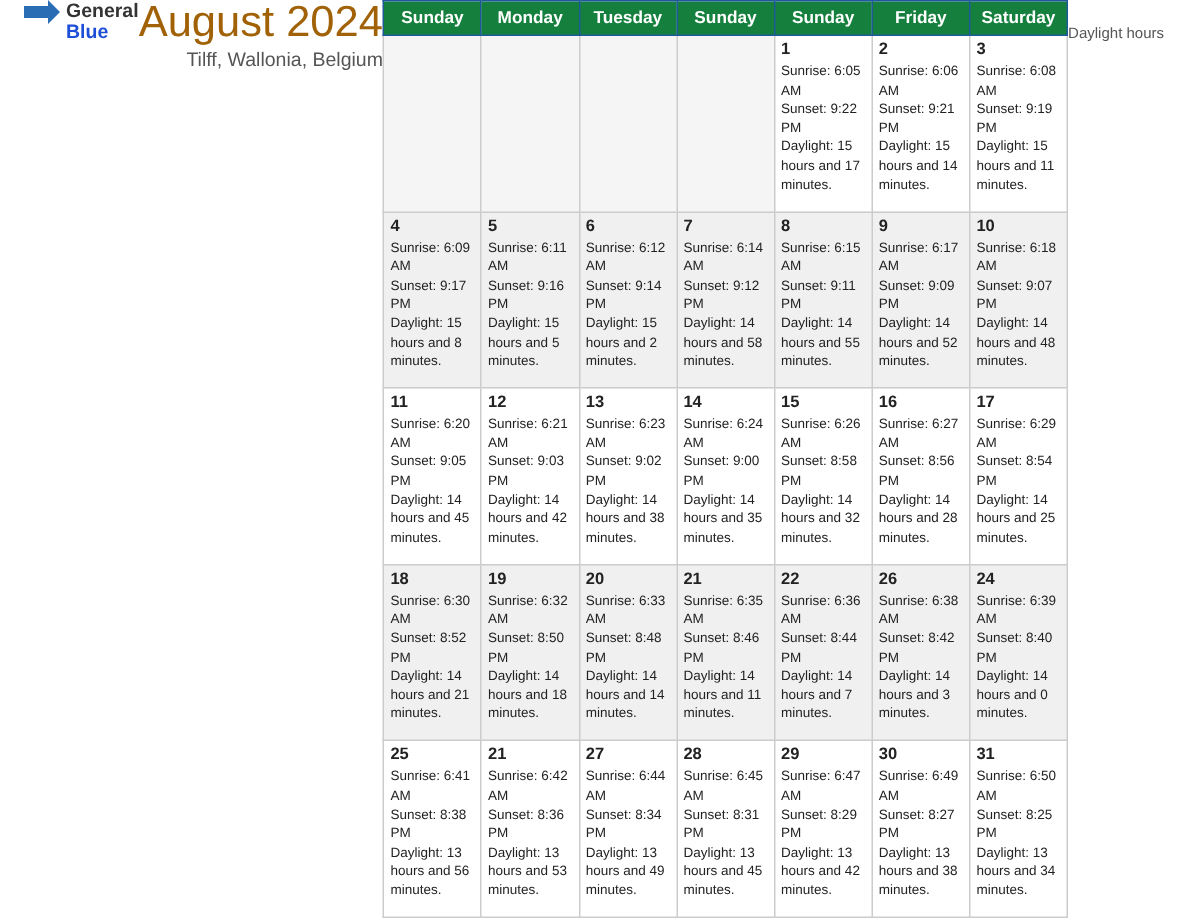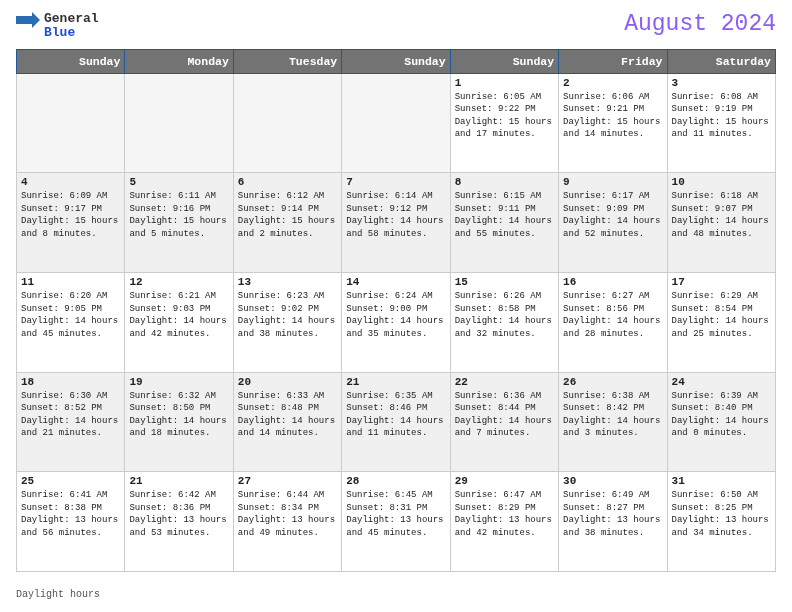--- a/index.html
+++ b/index.html
@@ -6,24 +6,23 @@
     body {
       font-family: Arial, sans-serif;
       background: #fff;
       width: 792px;
       height: 612px;
       overflow: hidden;
     }
     .page {
       width: 792px;
       height: 612px;
-      padding: 12px 16px;
-      display: flex;
-      flex-direction: column;
-      font-family: Liberation Mono, monospace;
+      padding: 0 16px;
+      display: flex;
+      flex-direction: row;
     }
     .header {
       display: flex;
       justify-content: space-between;
       align-items: flex-start;
       margin-bottom: 8px;
     }
     .logo {
       display: flex;
       align-items: center;
@@ -45,45 +44,44 @@
       color: #1d4ed8;
     }
     .logo-icon {
       width: 24px;
       height: 28px;
     }
     .title-block {
       text-align: right;
     }
     .month-title {
-      font-size: 23px;
+      font-size: 29px;
       font-weight: normal;
-      color: #8b5cf6;
+      color: #a16207;
       line-height: 1.1;
-      margin-left: 28px;
     }
     .location {
       font-size: 13px;
       color: #555;
     }
     .calendar {
       flex: 1;
       border: 1px solid #ccc;
       border-collapse: collapse;
       width: 100%;
       table-layout: fixed;
     }
     .calendar th {
-      background-color: #737373;
+      background-color: #15803d;
       color: #fff;
       font-size: 11.5px;
       font-weight: bold;
       padding: 5px 4px;
       border: 1px solid #1e5a99;
-      text-align: right;
+      text-align: center;
     }
     .calendar td {
       border: 1px solid #ccc;
       vertical-align: top;
       padding: 3px 4px;
       font-size: 9.5px;
       color: #222;
       background: #fff;
       height: 82px;
     }
@@ -120,20 +118,21 @@
       <svg class="logo-icon" viewBox="0 0 24 28" xmlns="http://www.w3.org/2000/svg">
         <polygon points="0,4 16,4 16,0 24,8 16,16 16,12 0,12" fill="#2a6db5"></polygon>
       </svg>
       <div class="logo-text">
         <span class="logo-general">General</span>
         <span class="logo-blue">Blue</span>
       </div>
     </div>
     <div class="title-block">
       <div class="month-title">August 2024</div>
+      <div class="location">Tilff, Wallonia, Belgium</div>
     </div>
   </div>
 
   <table class="calendar">
     <thead>
       <tr>
       <th>Sunday</th>
           <th>Monday</th>
           <th>Tuesday</th>
           <th>Sunday</th>

